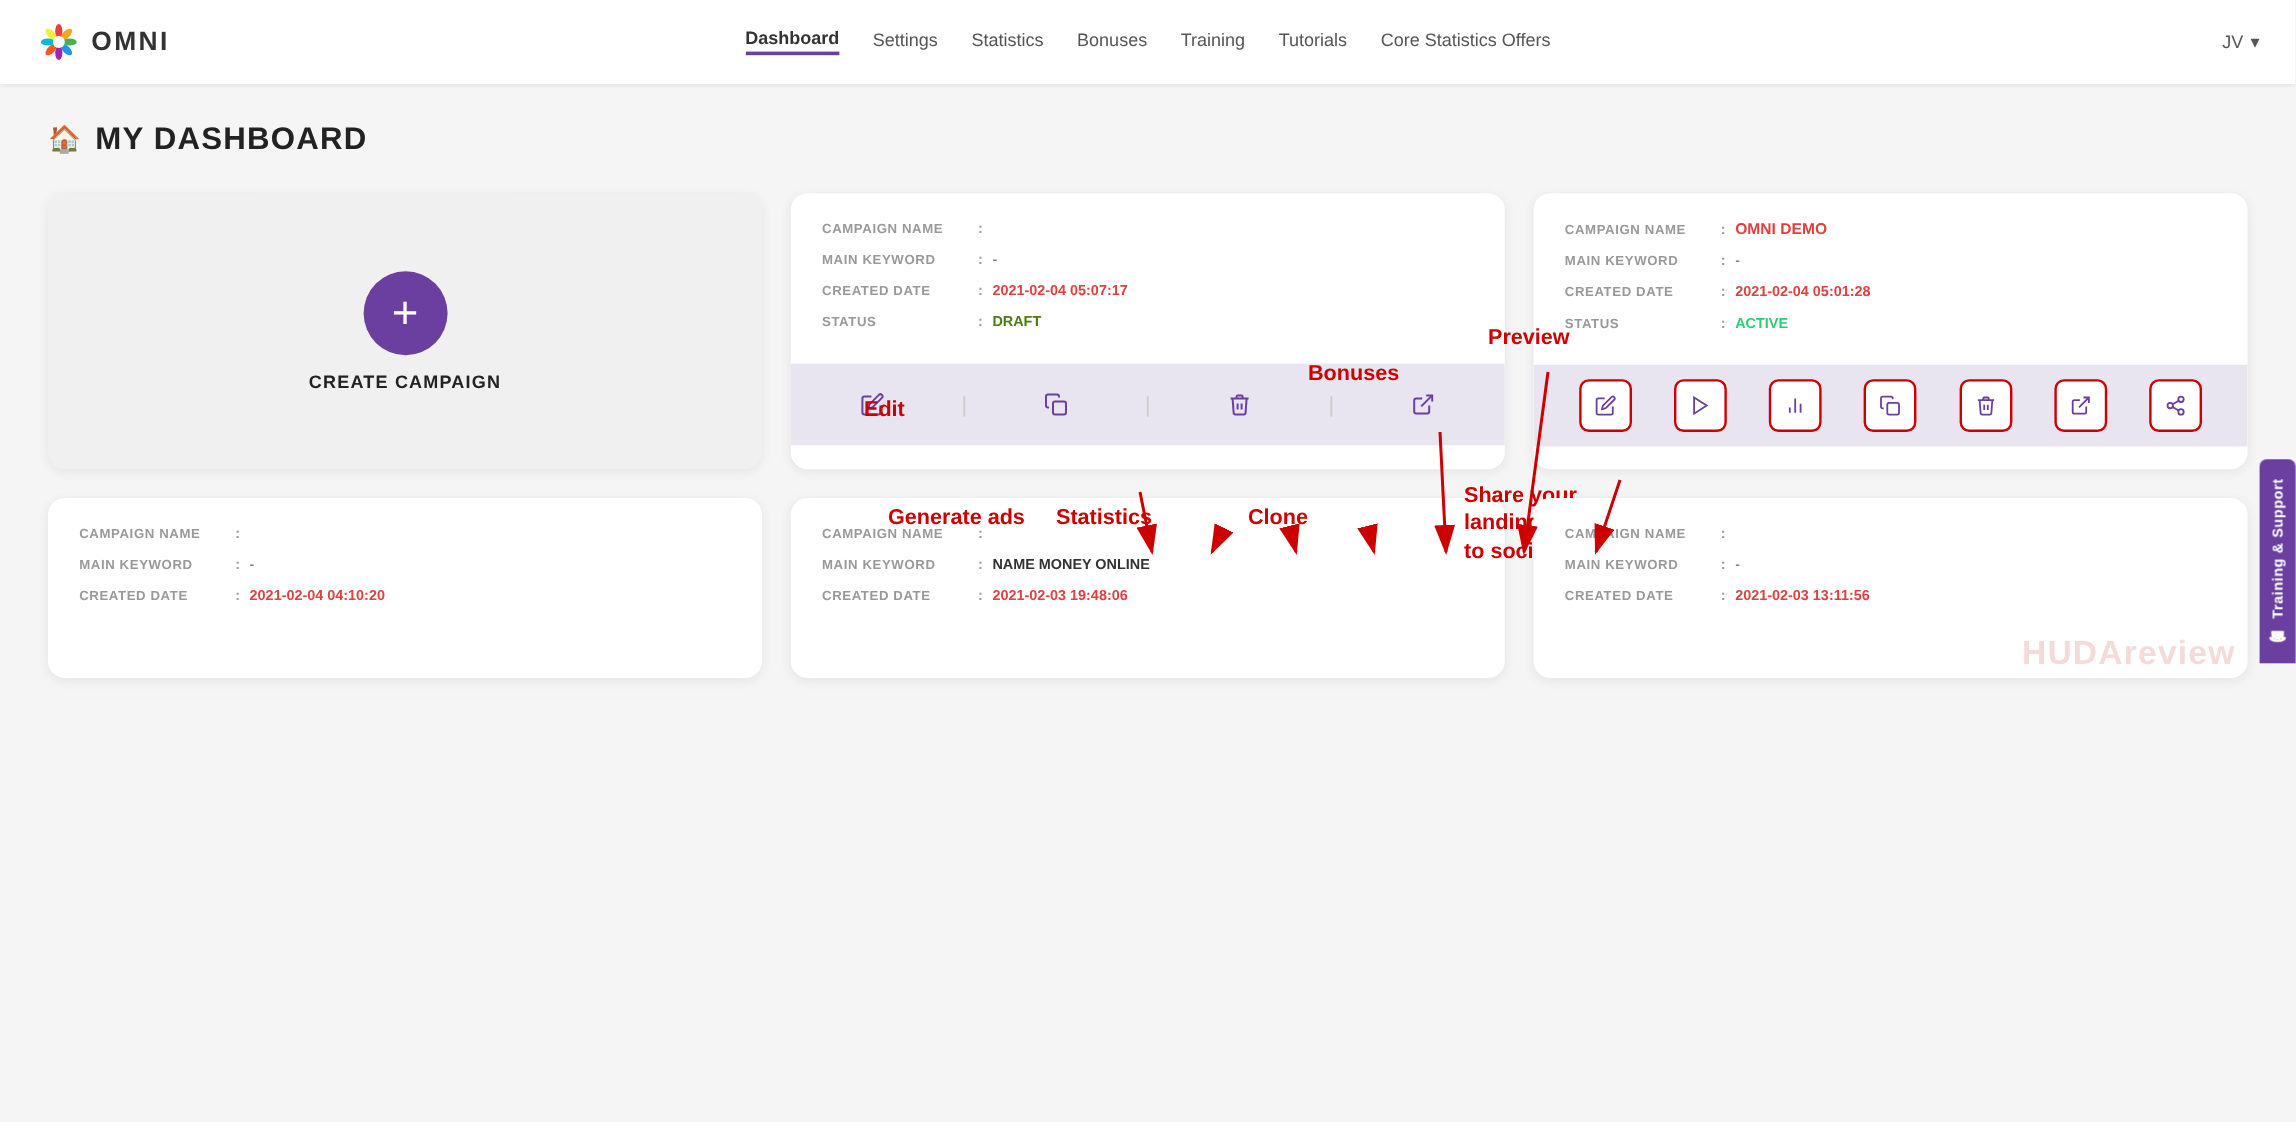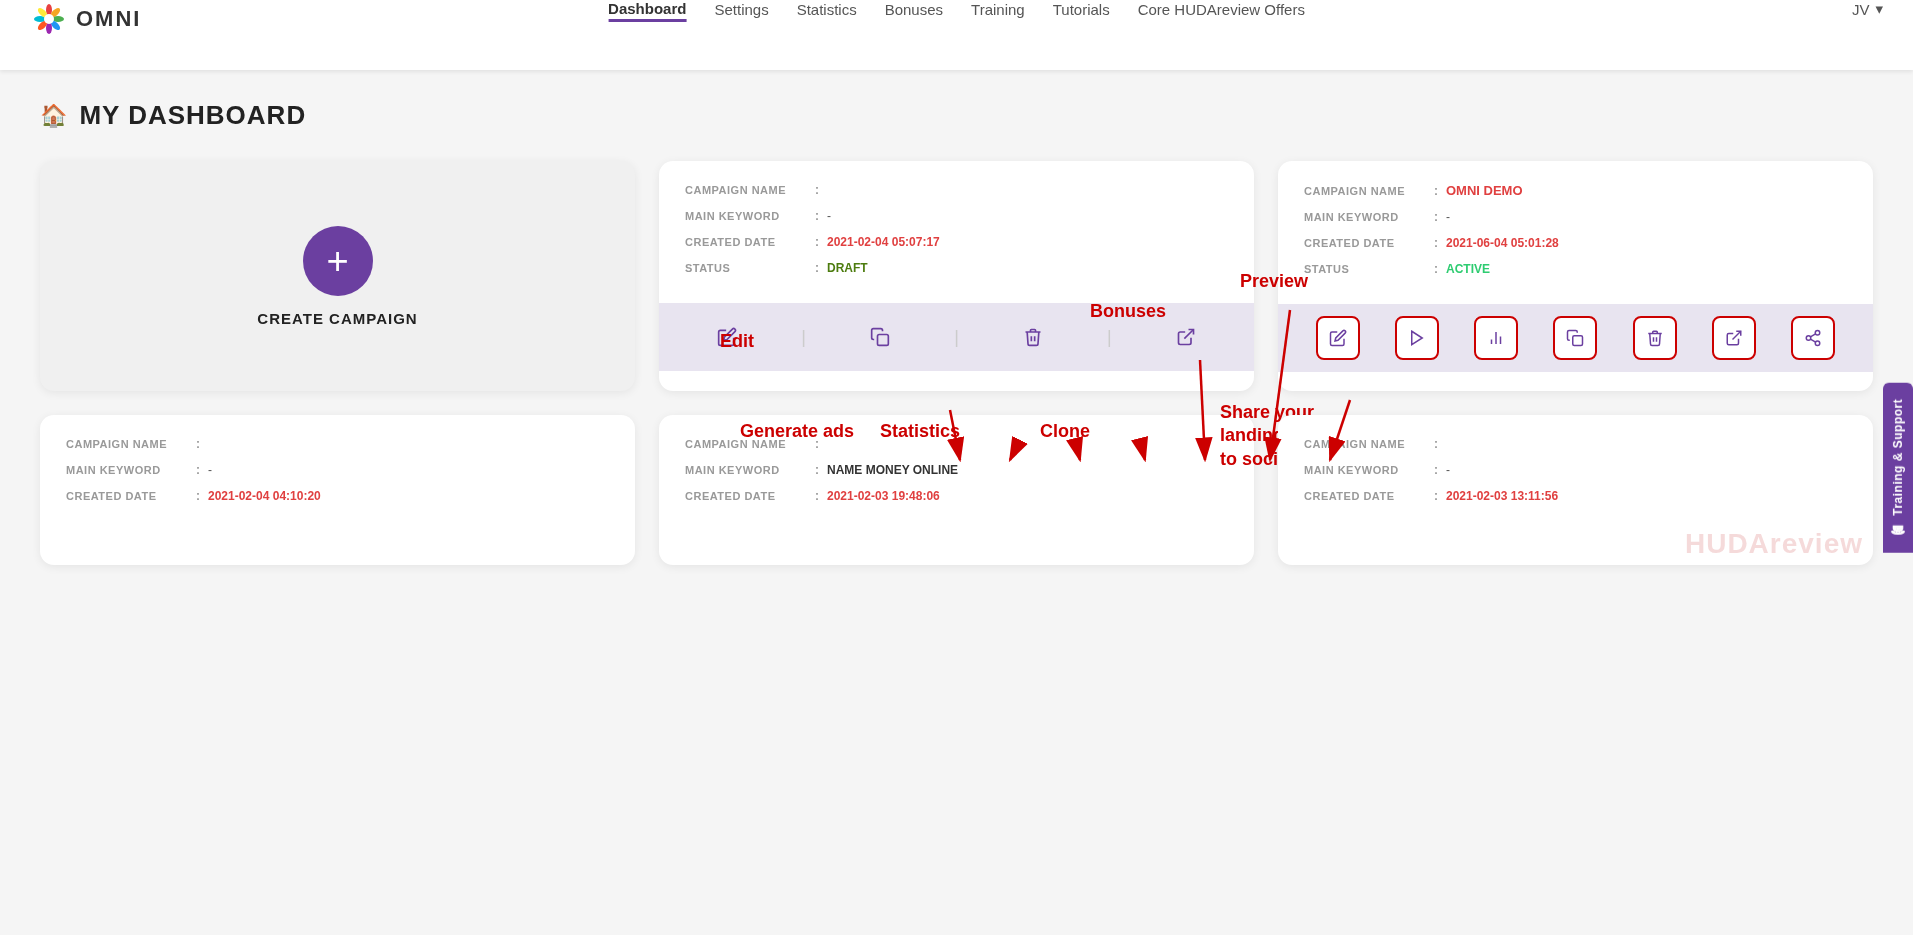--- a/index.html
+++ b/index.html
@@ -3,21 +3,21 @@
   <meta charset="utf-8">
   <style>
     * { box-sizing: border-box; margin: 0; padding: 0; }
     body { font-family: 'Segoe UI', Arial, sans-serif; background: #f5f5f5; min-height: 935px; }
 
     
     .header {
       background: #fff;
       height: 70px;
       display: flex;
-      align-items: flex-start;
+      align-items: center;
       padding: 0 30px;
       box-shadow: 0 2px 4px rgba(0,0,0,0.08);
       position: relative;
       z-index: 10;
     }
     .logo-area {
       display: flex;
       align-items: center;
       gap: 8px;
       margin-right: auto;
@@ -287,21 +287,21 @@
     <span class="logo-text">OMNI</span>
   </div>
 
   <nav class="nav">
     <a class="nav-item active">Dashboard</a>
     <a class="nav-item">Settings</a>
     <a class="nav-item">Statistics</a>
     <a class="nav-item">Bonuses</a>
     <a class="nav-item">Training</a>
     <a class="nav-item">Tutorials</a>
-    <a class="nav-item">Core HUDAreview Offers</a>
+    <a class="nav-item">Core Statistics Offers</a>
   </nav>
 
   <div class="user-area">
     <span>JV</span>
     <span>▾</span>
   </div>
 </header>
 
 <main class="main">
 
@@ -387,21 +387,21 @@
           <span class="info-value campaign-name-red">OMNI DEMO</span>
         </div>
         <div class="info-row">
           <span class="info-label">MAIN KEYWORD</span>
           <span class="info-colon">:</span>
           <span class="info-value">-</span>
         </div>
         <div class="info-row">
           <span class="info-label">CREATED DATE</span>
           <span class="info-colon">:</span>
-          <span class="info-value red">2021-06-04 05:01:28</span>
+          <span class="info-value red">2021-02-04 05:01:28</span>
         </div>
         <div class="info-row">
           <span class="info-label">STATUS</span>
           <span class="info-colon">:</span>
           <span class="info-value green">ACTIVE</span>
         </div>
       </div>
 
       <div class="card-actions highlighted">
         <button class="action-btn" title="Edit" style="border:2.5px solid #cc0000;">

